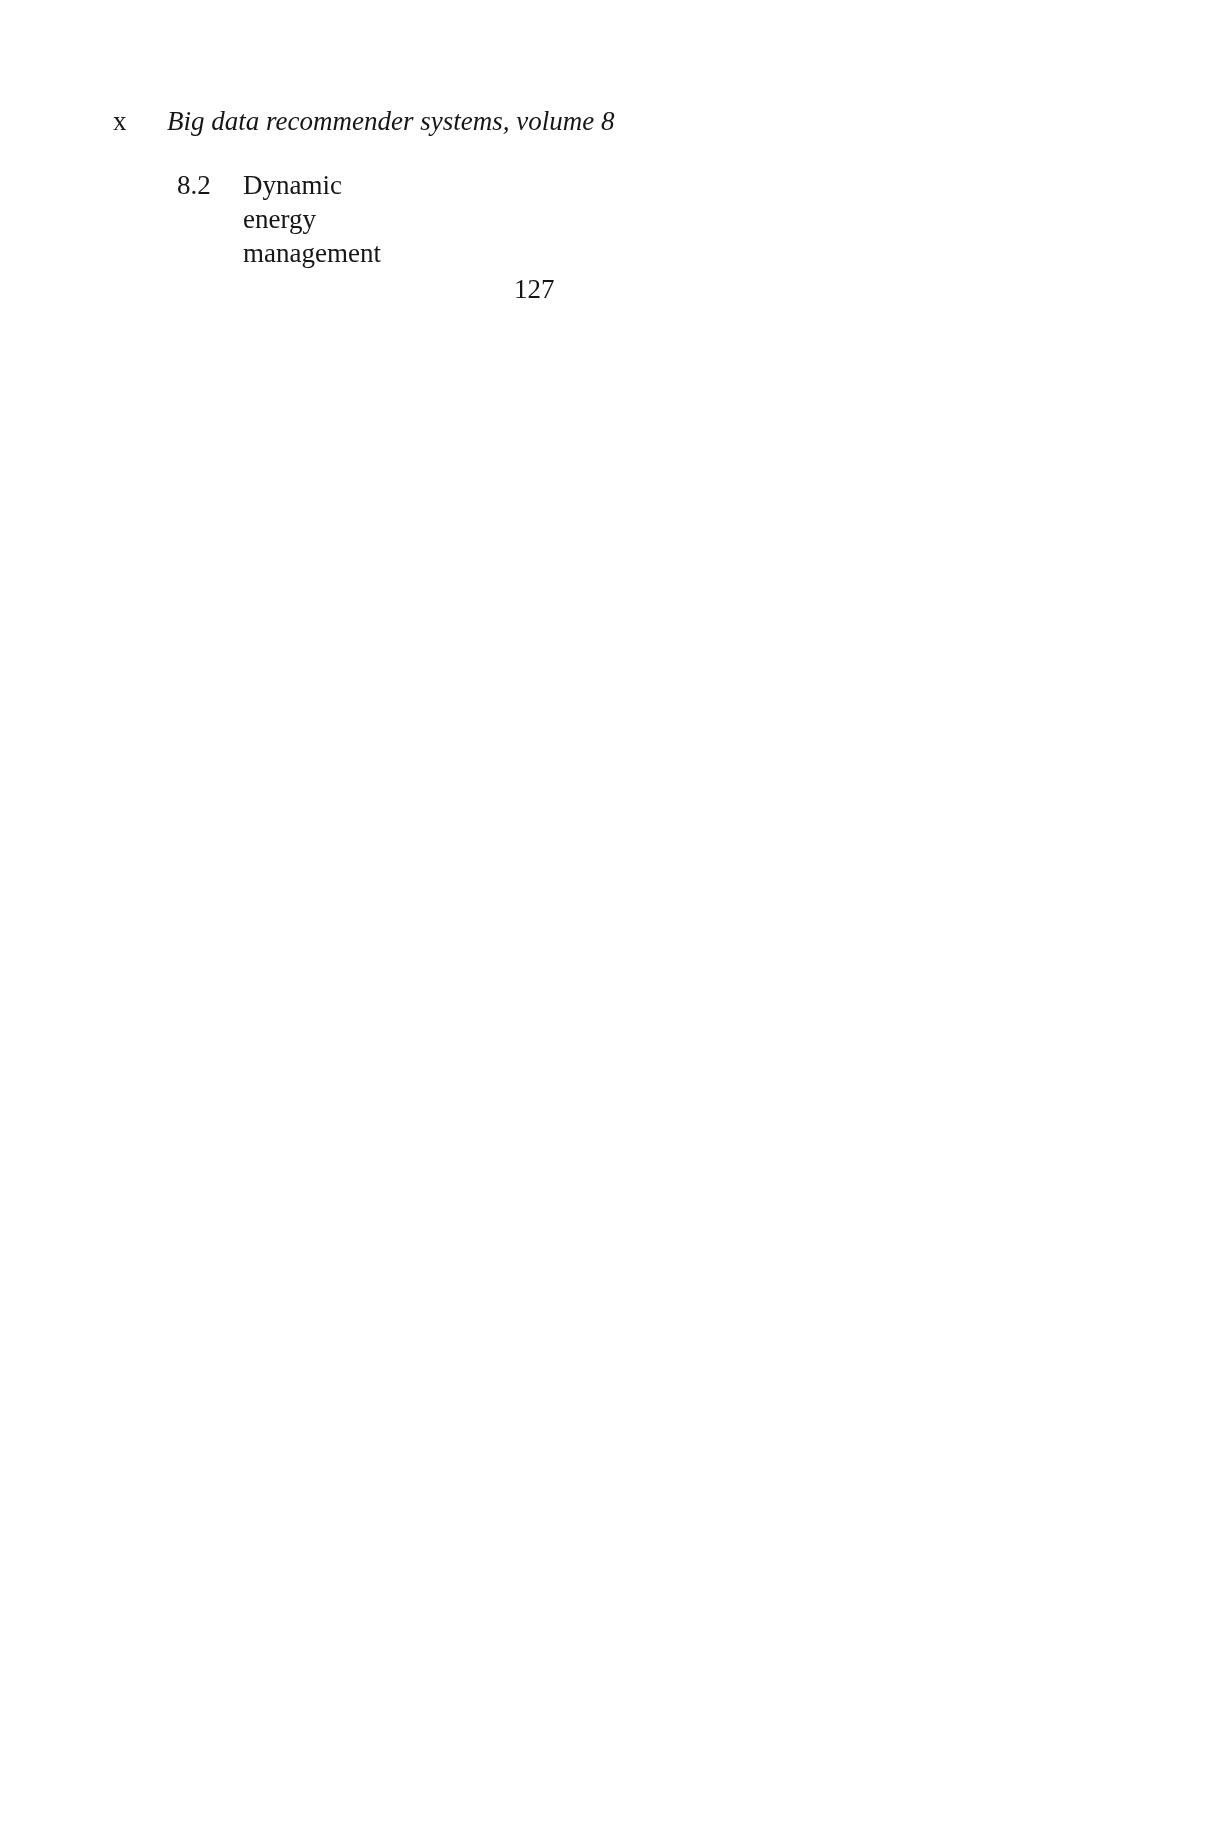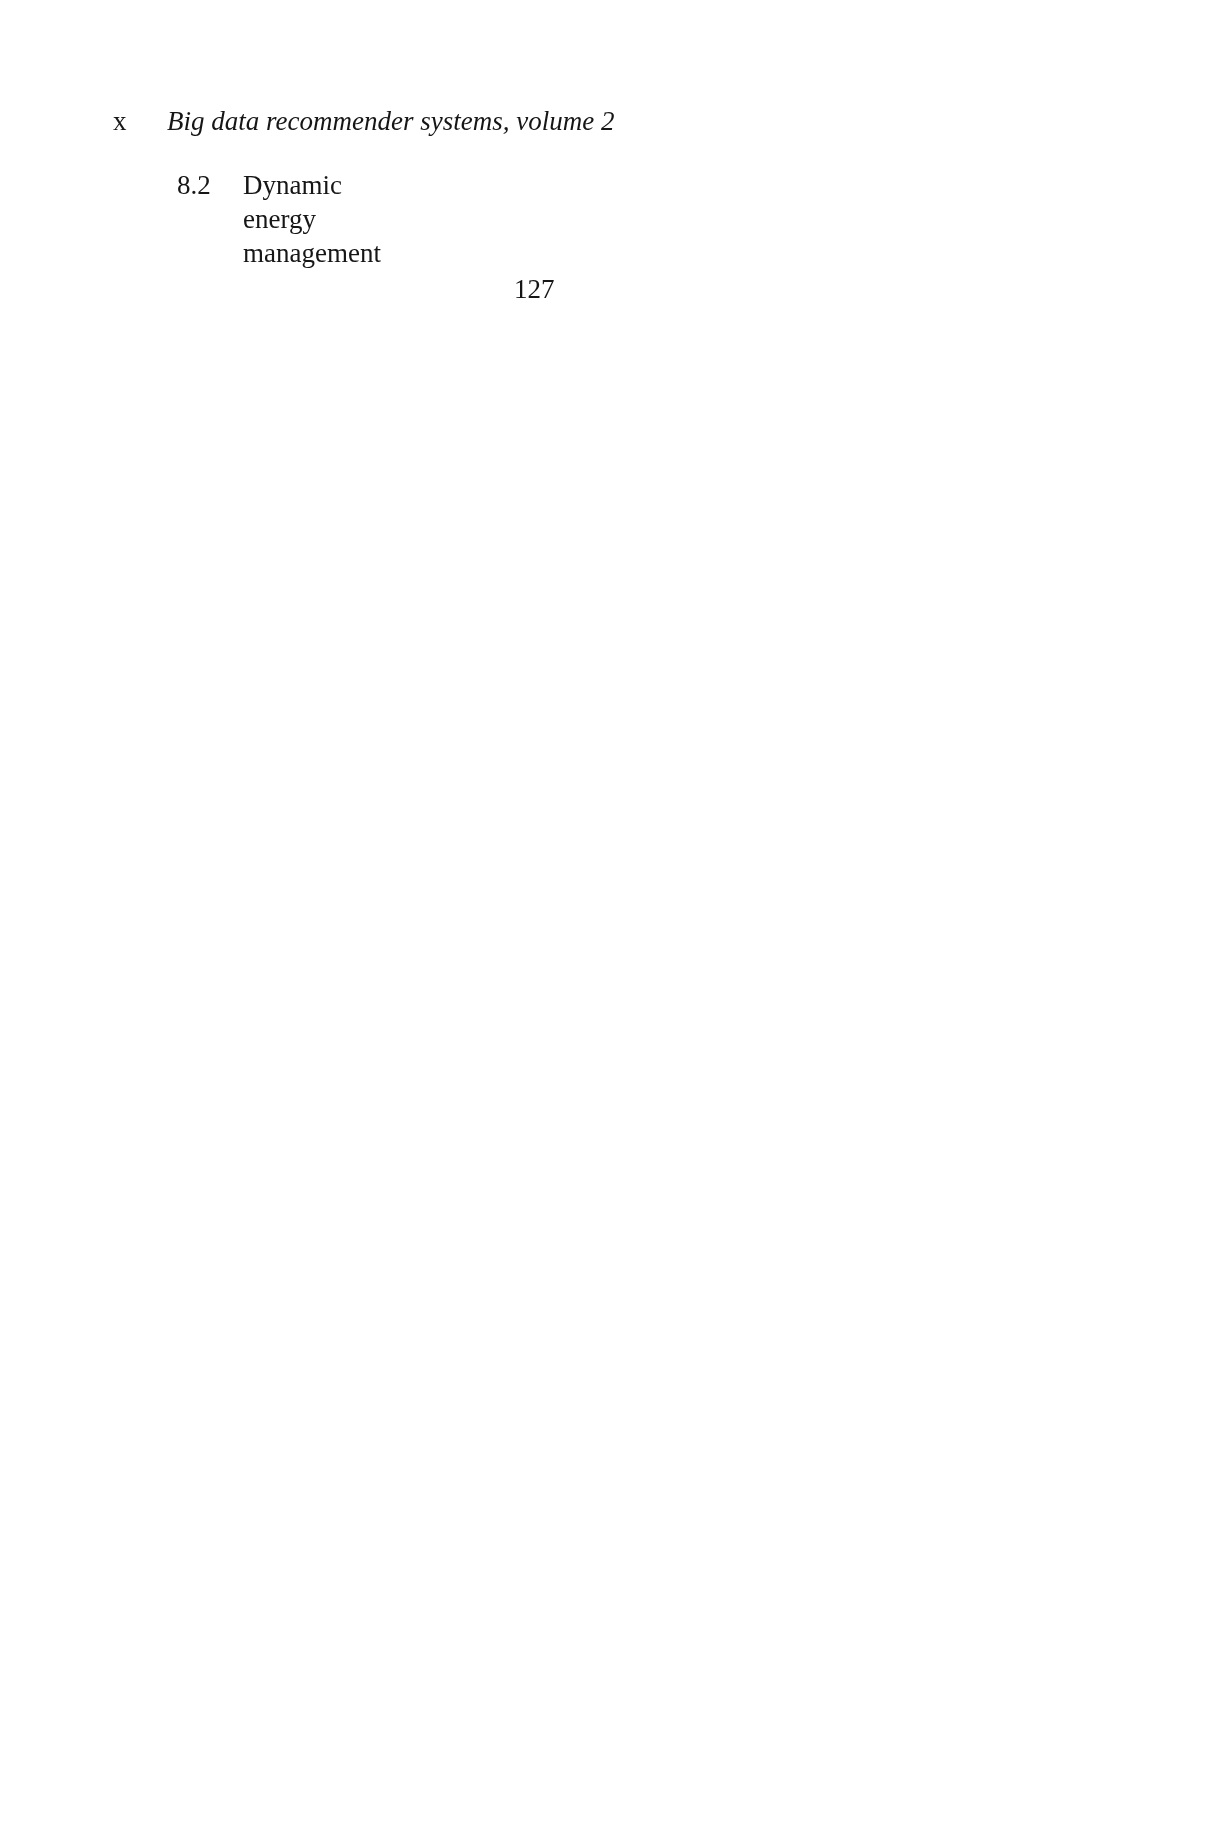--- a/index.html
+++ b/index.html
@@ -36,21 +36,21 @@
   .row .page { flex: none; }
   .row.l1 { padding-left: 64px; }
   .row.l1 .num { width: 66px; }
 </style>
 </head>
 <body style="color: rgb(22, 22, 22); background: rgb(255, 255, 255);">
 
 <div class="page">
   <div class="running-head">
     <span class="folio">x</span>
-    <span class="book-title">Big data recommender systems, volume 2</span>
+    <span class="book-title">Big data recommender systems, volume 8</span>
   </div>
   <div id="toc">
       <div class="block b0">
         <div class="row l1">
           <span class="num">8.2</span>
           <span class="title">Dynamic energy management</span>
           <span class="page">127</span>
         </div>
       </div>
     </div>

